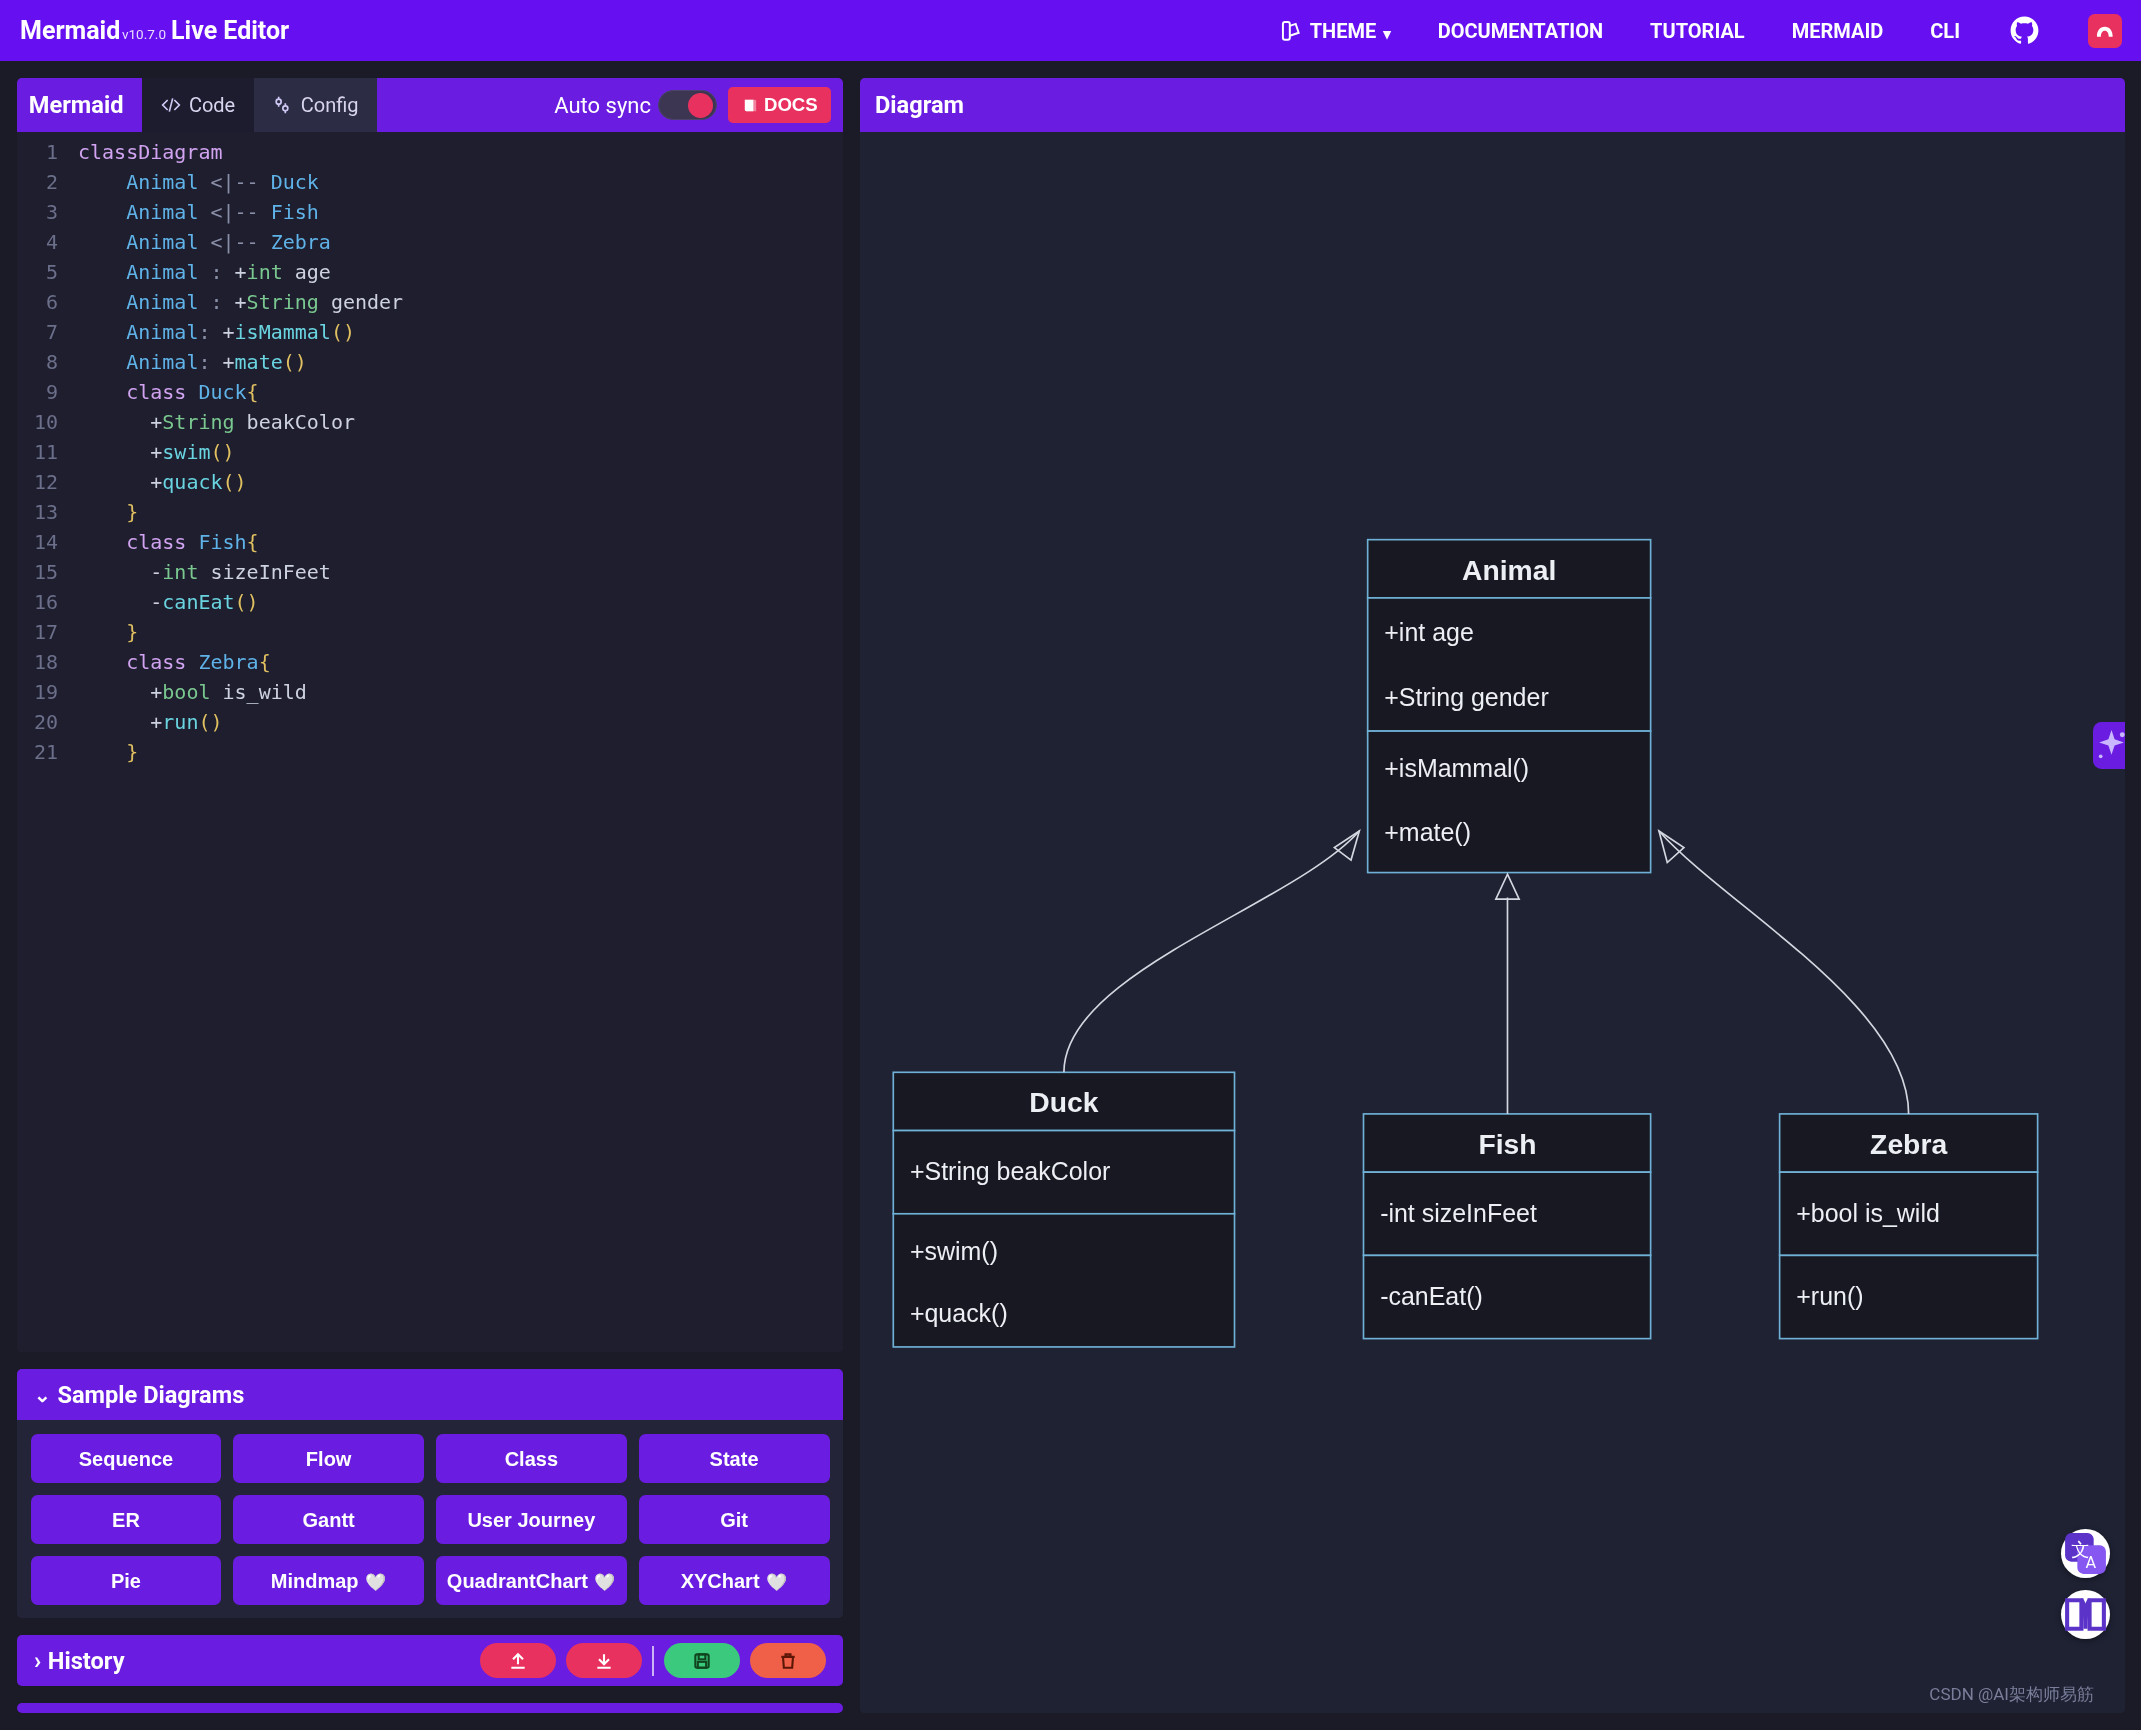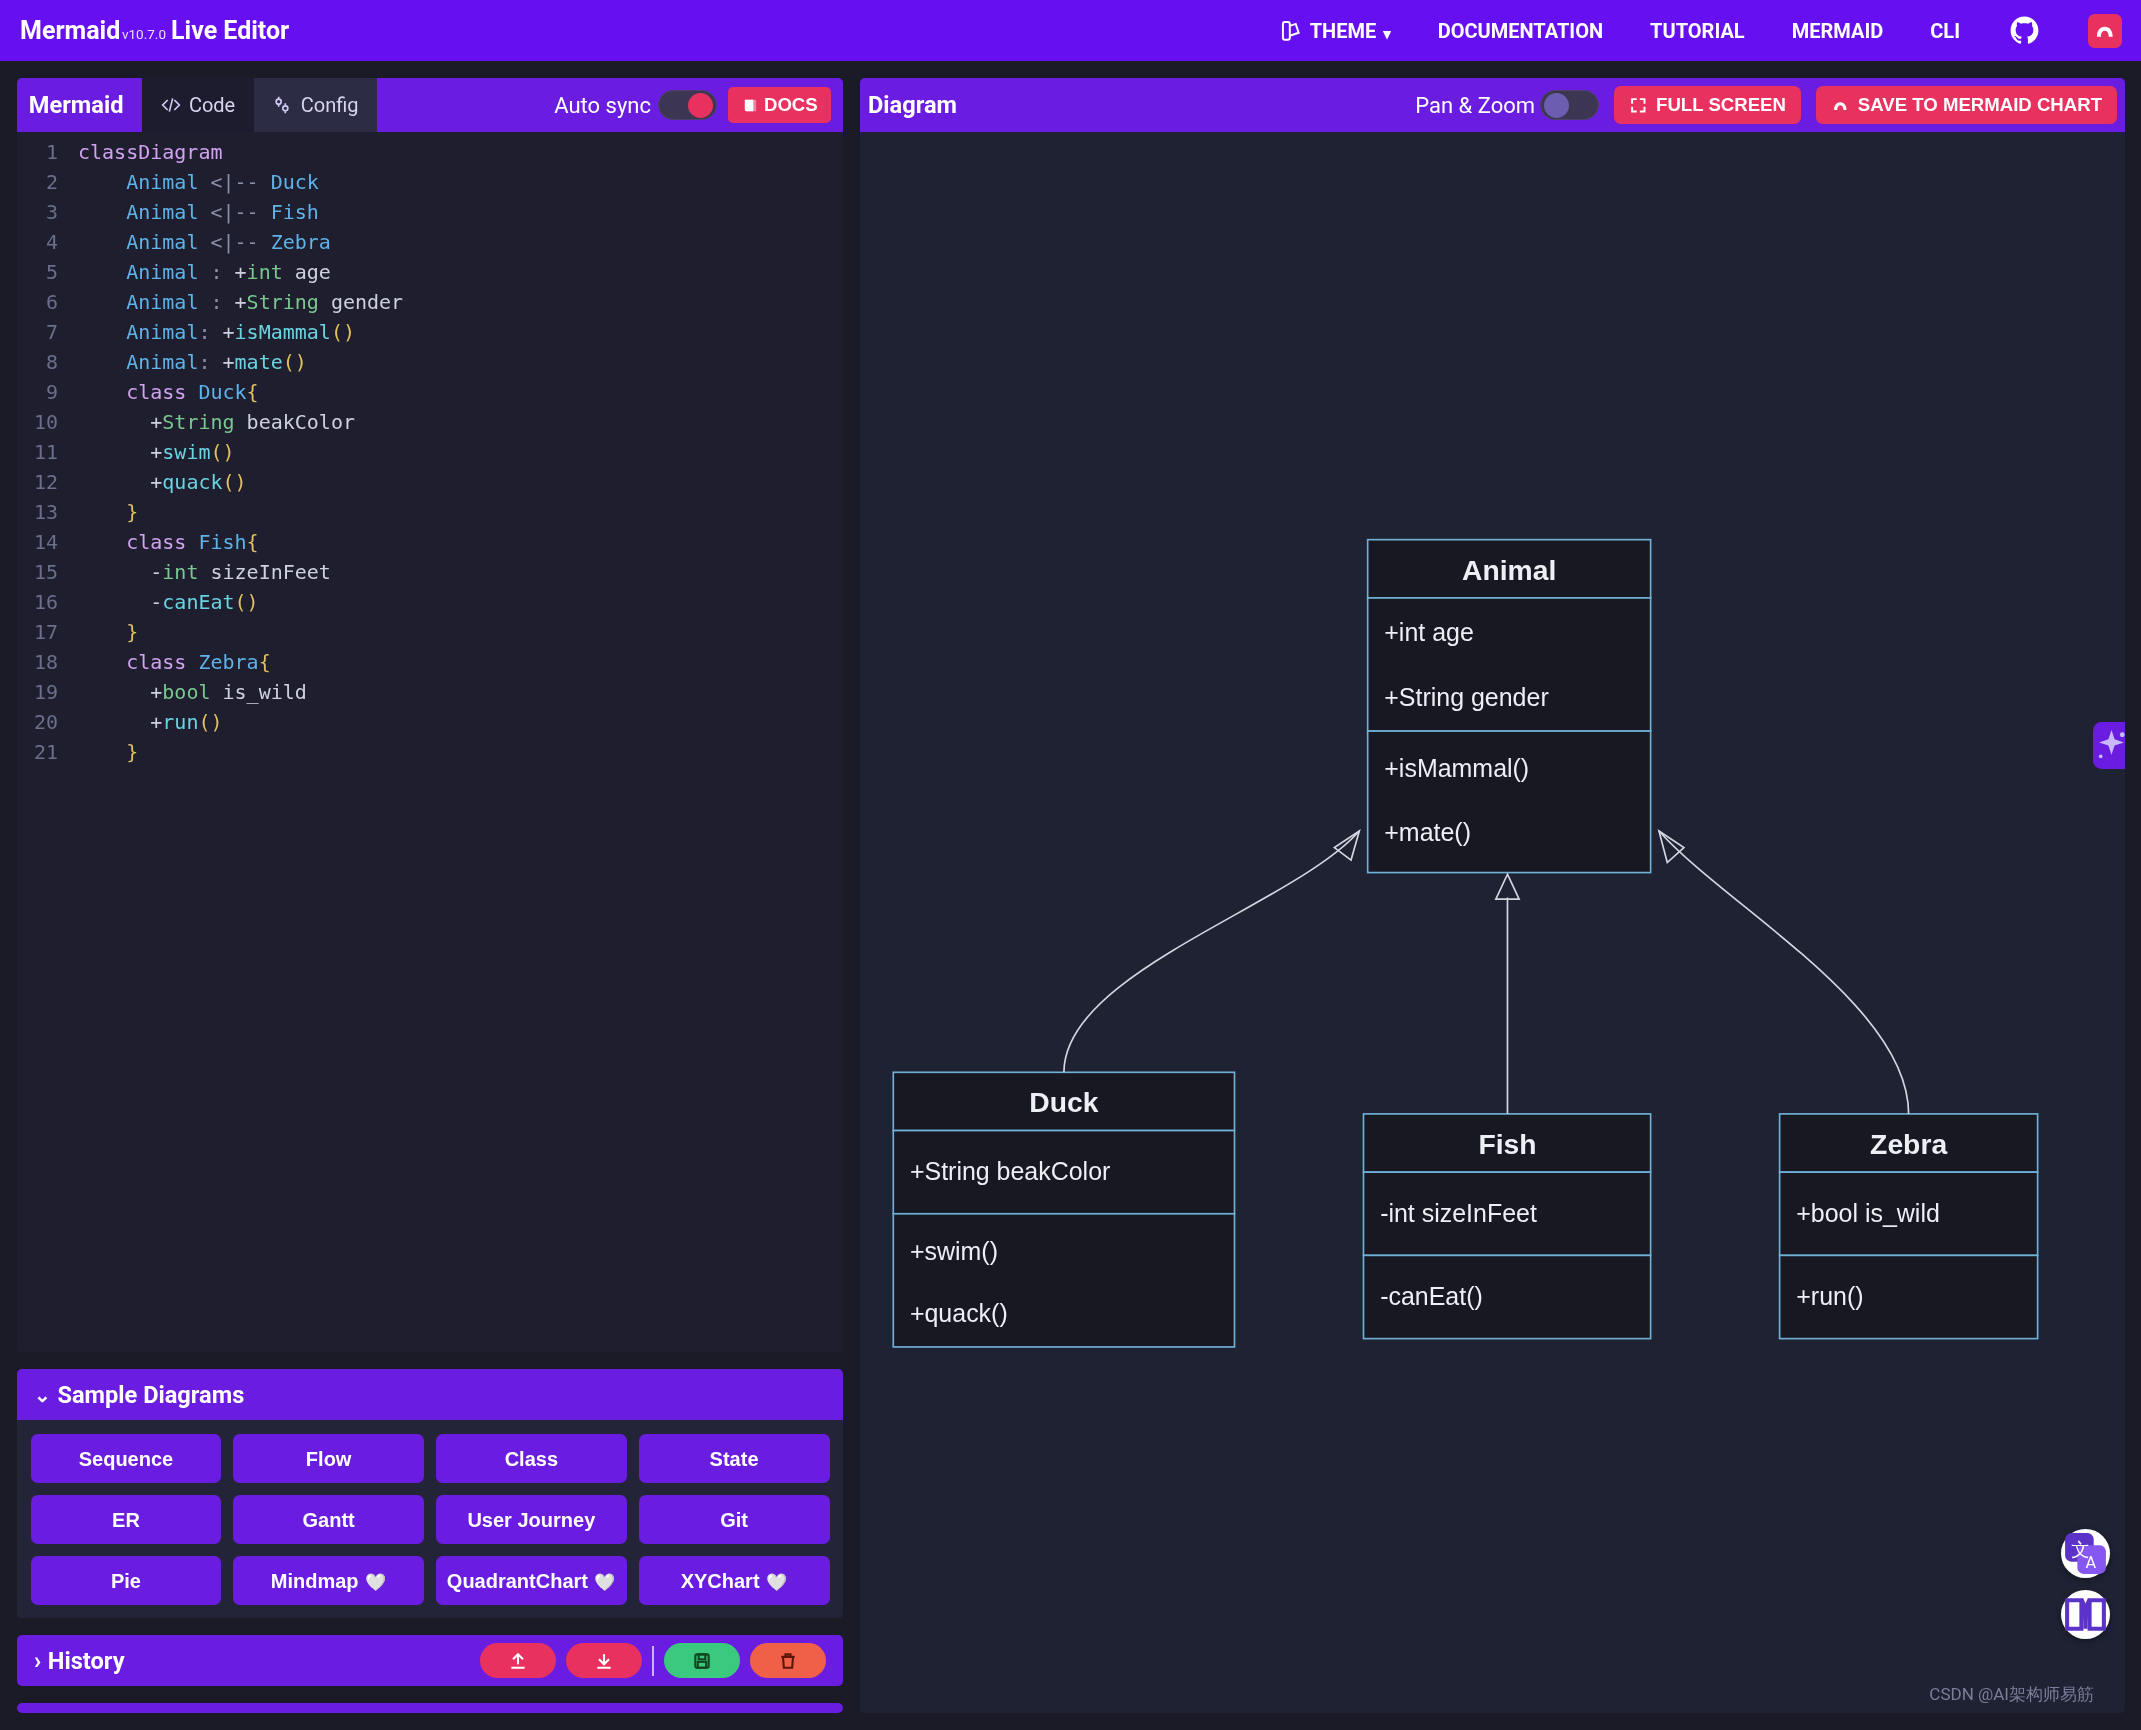--- a/index.html
+++ b/index.html
@@ -165,21 +165,21 @@
 .pill-green { background: #3bc97e; }
 .pill-red { background: #f06048; }
 .vdiv { width: 1.7px; height: 30px; background: #ffffffaa; }
 
 .purple-strip { background: #6a1de0; height: 10px; border-radius: 5px; }
 
 
 .diagram-head {
   background: #6a1de0;
   height: 54px;
-  display: flex; align-items: center; padding: 0 8px;
+  display: flex; align-items: center; padding: 0 15px;
   gap: 13.5px;
 }
 .diag-title { font-size: 23.6px; font-weight: 700; }
 .diag-right { margin-left: auto; display: flex; align-items: center; gap: 15px; }
 .pz { font-size: 22px; display: flex; align-items: center; gap: 5px; }
 .act-btn {
   background: #e9315f; color: #fff; border: none;
   padding: 8.4px 15px; border-radius: 6.7px; font-size: 18.6px;
   font-weight: 700; display: flex; align-items: center; gap: 8.4px;
   cursor: pointer;
@@ -398,40 +398,20 @@
   </div>
 
   <div class="purple-strip"></div>
 
 </div>
 
 <div class="right-col">
   <div class="panel" style="flex:1; display:flex; flex-direction:column;">
     <div class="diagram-head">
       <span class="diag-title">Diagram</span>
-      <div class="diag-right">
-        <div class="pz">
-          <span>Pan &amp; Zoom</span>
-          <div class="toggle off">
-                <div class="toggle-knob"></div>
-              </div>
-        </div>
-        <button class="act-btn">
-          <svg width="18.6" height="18.6" viewBox="0 0 24 24" fill="none" stroke="#fff" stroke-width="2.5">
-                <path d="M4 10V4h6M20 14v6h-6M14 4h6v6M10 20H4v-6"></path>
-              </svg>
-          <span>FULL SCREEN</span>
-        </button>
-        <button class="act-btn">
-          <svg width="18.6" height="18.6" viewBox="0 0 24 24" fill="#fff">
-                <path d="M4 18c0-6 3-10 8-10s8 4 8 10h-4c0-4-2-6-4-6s-4 2-4 6H4z"></path>
-              </svg>
-          <span>SAVE TO MERMAID CHART</span>
-        </button>
-      </div>
     </div>
     <div class="diagram-area">
       <svg viewBox="0 0 1520 1880">
 
         <g>
           <rect class="class-box" x="610" y="480" width="340" height="70"></rect>
           <text class="class-text class-name" x="780" y="528">Animal</text>
           <rect class="class-box" x="610" y="550" width="340" height="160"></rect>
           <text class="class-text class-row" x="630" y="602">+int age</text>
           <text class="class-text class-row" x="630" y="680">+String gender</text>

